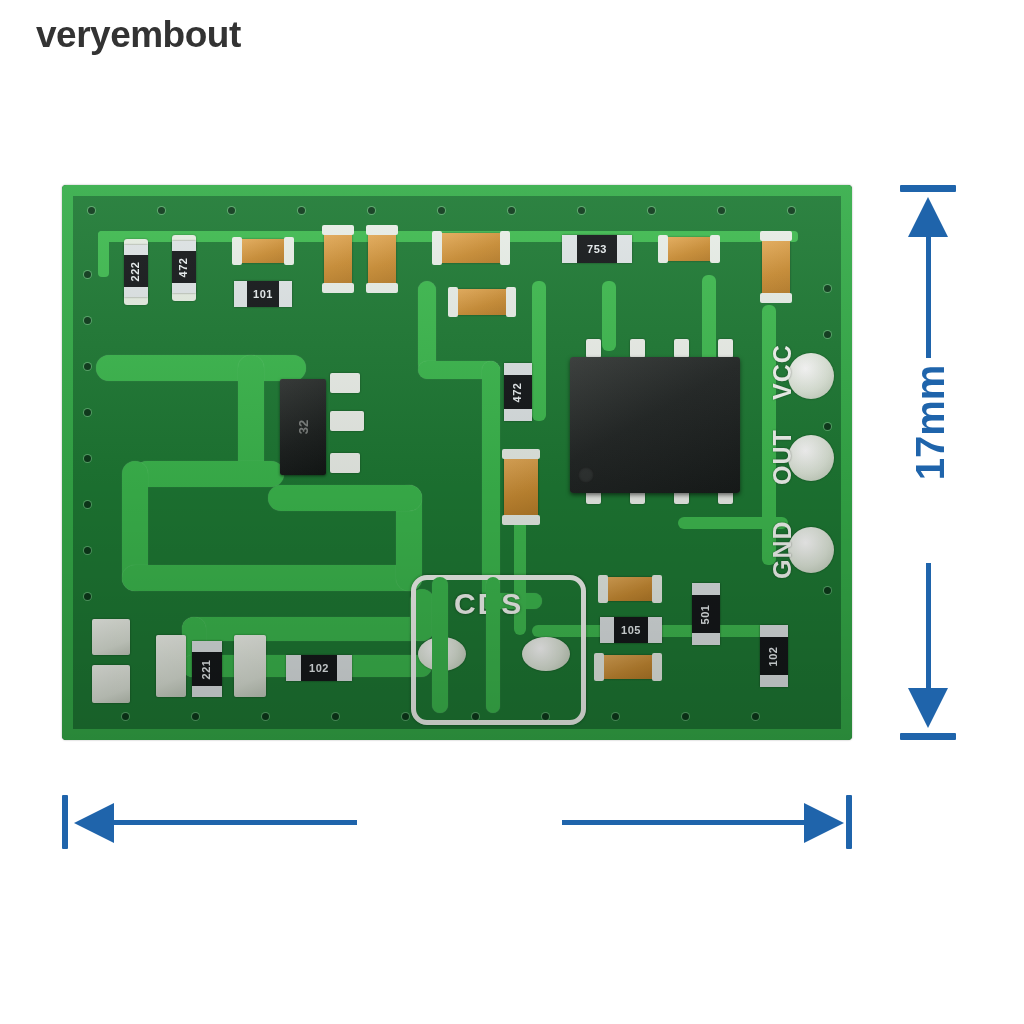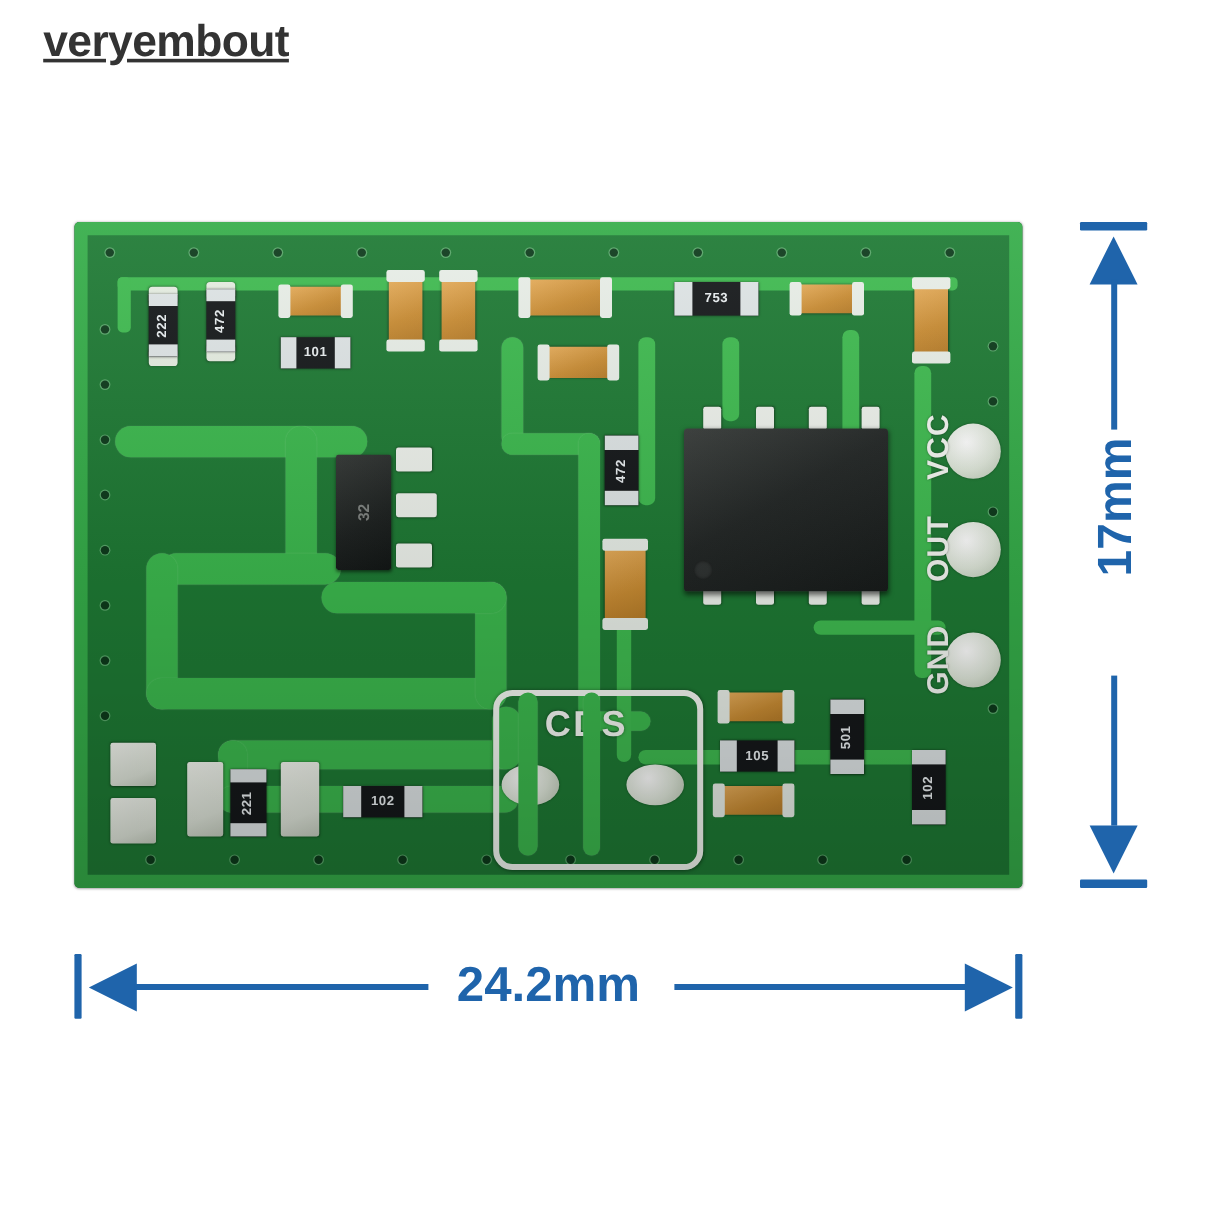--- a/index.html
+++ b/index.html
@@ -12,21 +12,20 @@
     position:relative;
   }
   #stage{position:absolute;left:0;top:0;width:1024px;height:1024px;}
 
   
   .watermark{
     position:absolute;left:36px;top:14px;
     font-size:37px;font-weight:bold;color:#333333;
     letter-spacing:-0.5px;
     font-family:"Liberation Sans", sans-serif;
-    text-decoration:underline;
   }
 
   
   .board{
     position:absolute;left:62px;top:185px;
     width:790px;height:555px;
     background:#1e7a34;
     border-radius:4px;
     box-shadow:0 0 2px rgba(0,0,0,.35);
     overflow:hidden;
@@ -373,19 +372,18 @@
     <div class="label" style="left:-100px;top:215px;width:260px;text-align:center">17mm</div>
     <div class="shaft" style="top:378px;height:125px"></div>
     <div class="head down" style="top:503px"></div>
     <div class="cap" style="top:548px"></div>
   </div>
 
   <div class="dimh" style="left:62px;top:795px;width:790px;height:56px">
     <div class="cap" style="left:0px"></div>
     <div class="head left" style="left:12px"></div>
     <div class="shaft" style="left:50px;width:245px"></div>
-    <div class="label" style="left:300px;top:2px;width:190px;text-align:center">24.2mm</div>
     <div class="shaft" style="left:500px;width:245px"></div>
     <div class="head right" style="left:742px"></div>
     <div class="cap" style="left:784px"></div>
   </div>
 
 </div>
 
 </body></html>

